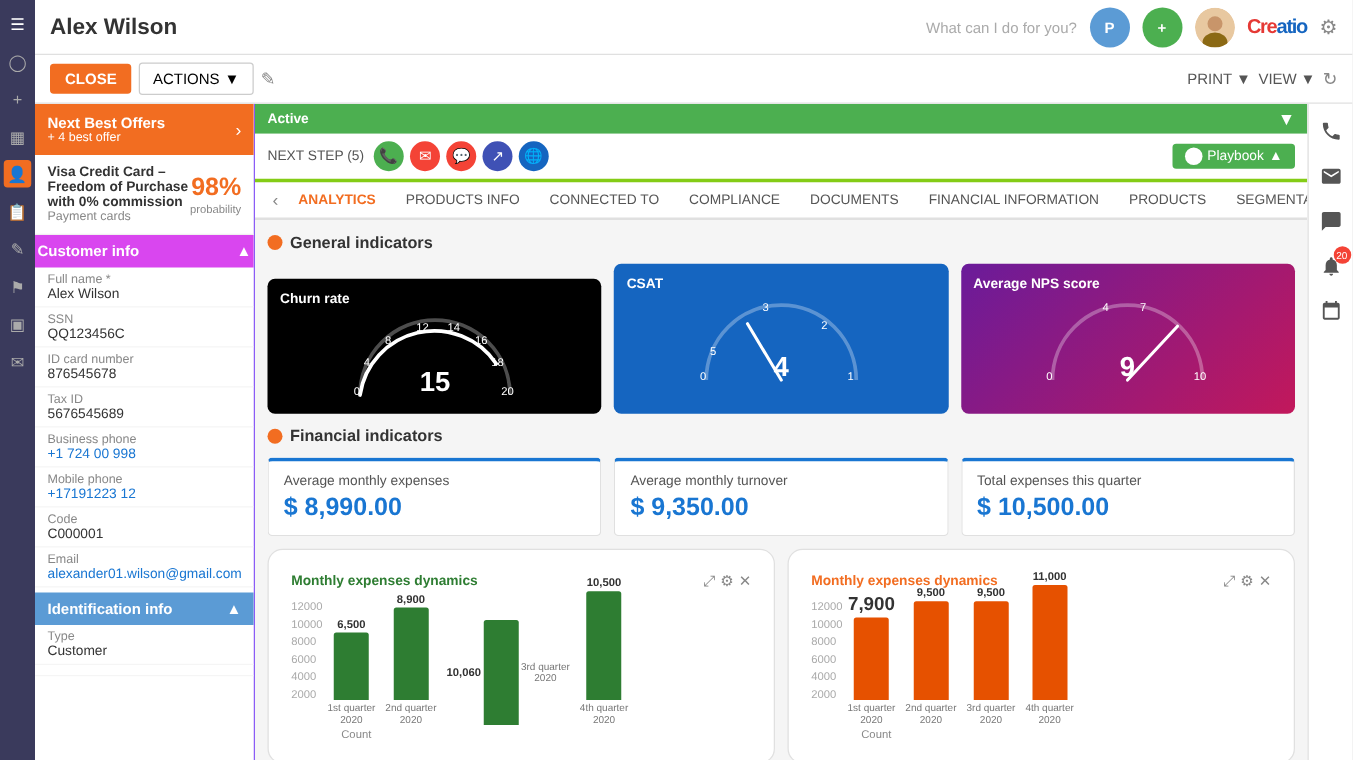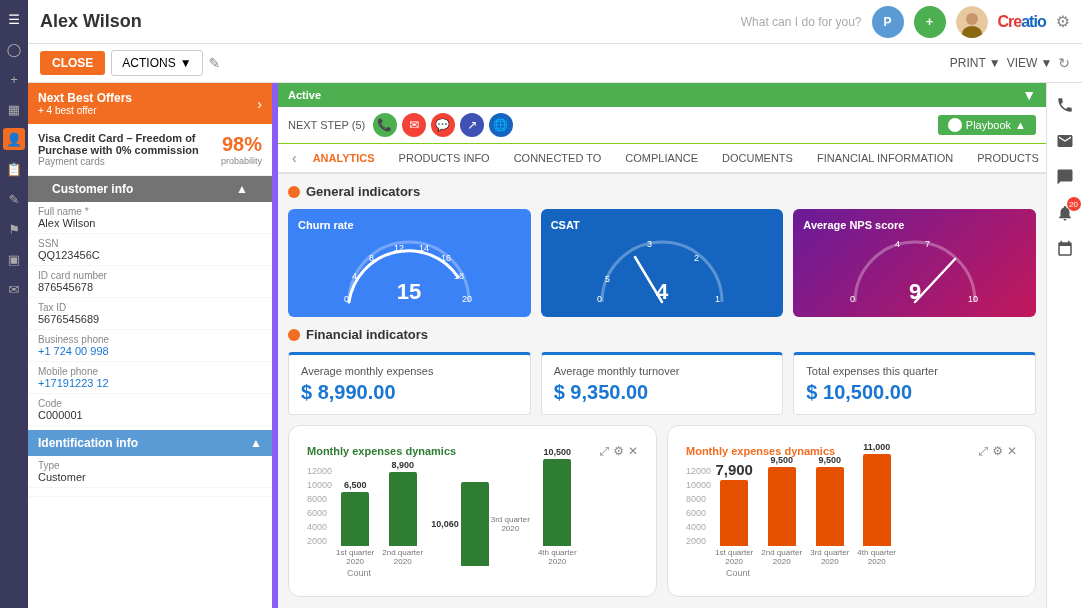--- a/index.html
+++ b/index.html
@@ -73,23 +73,23 @@
       font-size: 12px; color: #555; cursor: pointer;
       display: flex; align-items: center; gap: 3px;
       background: none; border: none;
     }
 
     
     .body-area { display: flex; flex: 1; overflow: hidden; }
 
     
     .left-panel {
-      width: 250px;
+      width: 176px;
       background: #fff;
-      border-right: 6px solid #8b5cf6;
+      border-right: 1px solid #8b5cf6;
       overflow-y: auto;
       flex-shrink: 0;
     }
 
     .next-best-offer {
       background: #f26d21;
       color: #fff;
       padding: 8px 10px;
       display: flex;
       align-items: center;
@@ -106,23 +106,23 @@
       display: flex;
       align-items: center;
       justify-content: space-between;
     }
     .offer-text { font-size: 11px; color: #333; font-weight: 600; }
     .offer-sub { font-size: 10px; color: #888; }
     .offer-prob { font-size: 20px; font-weight: bold; color: #f26d21; }
     .offer-prob-label { font-size: 9px; color: #888; }
 
     .customer-info-header {
-      background: #737373;
+      background: #d946ef;
       color: #fff;
-      padding: 6px 24px;
+      padding: 6px 2px;
       display: flex;
       align-items: center;
       justify-content: space-between;
       font-size: 12px;
       font-weight: bold;
     }
 
     .customer-photo-row {
       display: flex;
       padding: 8px 10px;
@@ -186,21 +186,21 @@
     }
     .active-chevron { cursor: pointer; font-size: 14px; }
 
     
     .next-step-bar {
       background: #fff;
       padding: 6px 10px;
       display: flex;
       align-items: center;
       gap: 8px;
-      border-bottom: 1px solid #84cc16;
+      border-bottom: 3px solid #84cc16;
     }
     .next-step-label { font-size: 11px; color: #555; }
     .step-icons { display: flex; gap: 5px; }
     .step-icon-circle {
       width: 24px; height: 24px;
       border-radius: 50%;
       display: flex; align-items: center; justify-content: center;
       font-size: 12px; color: #fff; cursor: pointer;
     }
     .playbook-btn {
@@ -259,21 +259,21 @@
       display: flex; gap: 10px; margin-bottom: 10px;
     }
     .gauge-card {
       flex: 1;
       border-radius: 6px;
       padding: 10px;
       color: #fff;
       position: relative;
       min-height: 100px;
     }
-    .gauge-card.green { background: #3b82f6; }
+    .gauge-card.green { background: #000000; margin-top: 12px; }
     .gauge-card.blue { background: #1565c0; }
     .gauge-card.purple { background: linear-gradient(135deg, #6a1b9a 0%, #c2185b 100%); }
 
     .gauge-title { font-size: 11px; font-weight: bold; margin-bottom: 6px; }
 
     .gauge-svg { display: block; margin: 0 auto; }
 
     
     .financial-row {
       display: flex; gap: 10px; margin-bottom: 10px;
@@ -441,20 +441,24 @@
           <div class="info-label">Business phone</div>
           <div class="info-value link">+1 724 00 998</div>
         </div>
         <div class="info-field">
           <div class="info-label">Mobile phone</div>
           <div class="info-value link">+17191223 12</div>
         </div>
         <div class="info-field">
           <div class="info-label">Code</div>
           <div class="info-value">C000001</div>
+        </div>
+        <div class="info-field">
+          <div class="info-label">Email</div>
+          <div class="info-value link">alexander01.wilson@gmail.com</div>
         </div>
 
         <div class="identification-header">
           <span>Identification info</span>
           <span>▲</span>
         </div>
         <div class="info-field">
           <div class="info-label">Type</div>
           <div class="info-value">Customer</div>
         </div>

